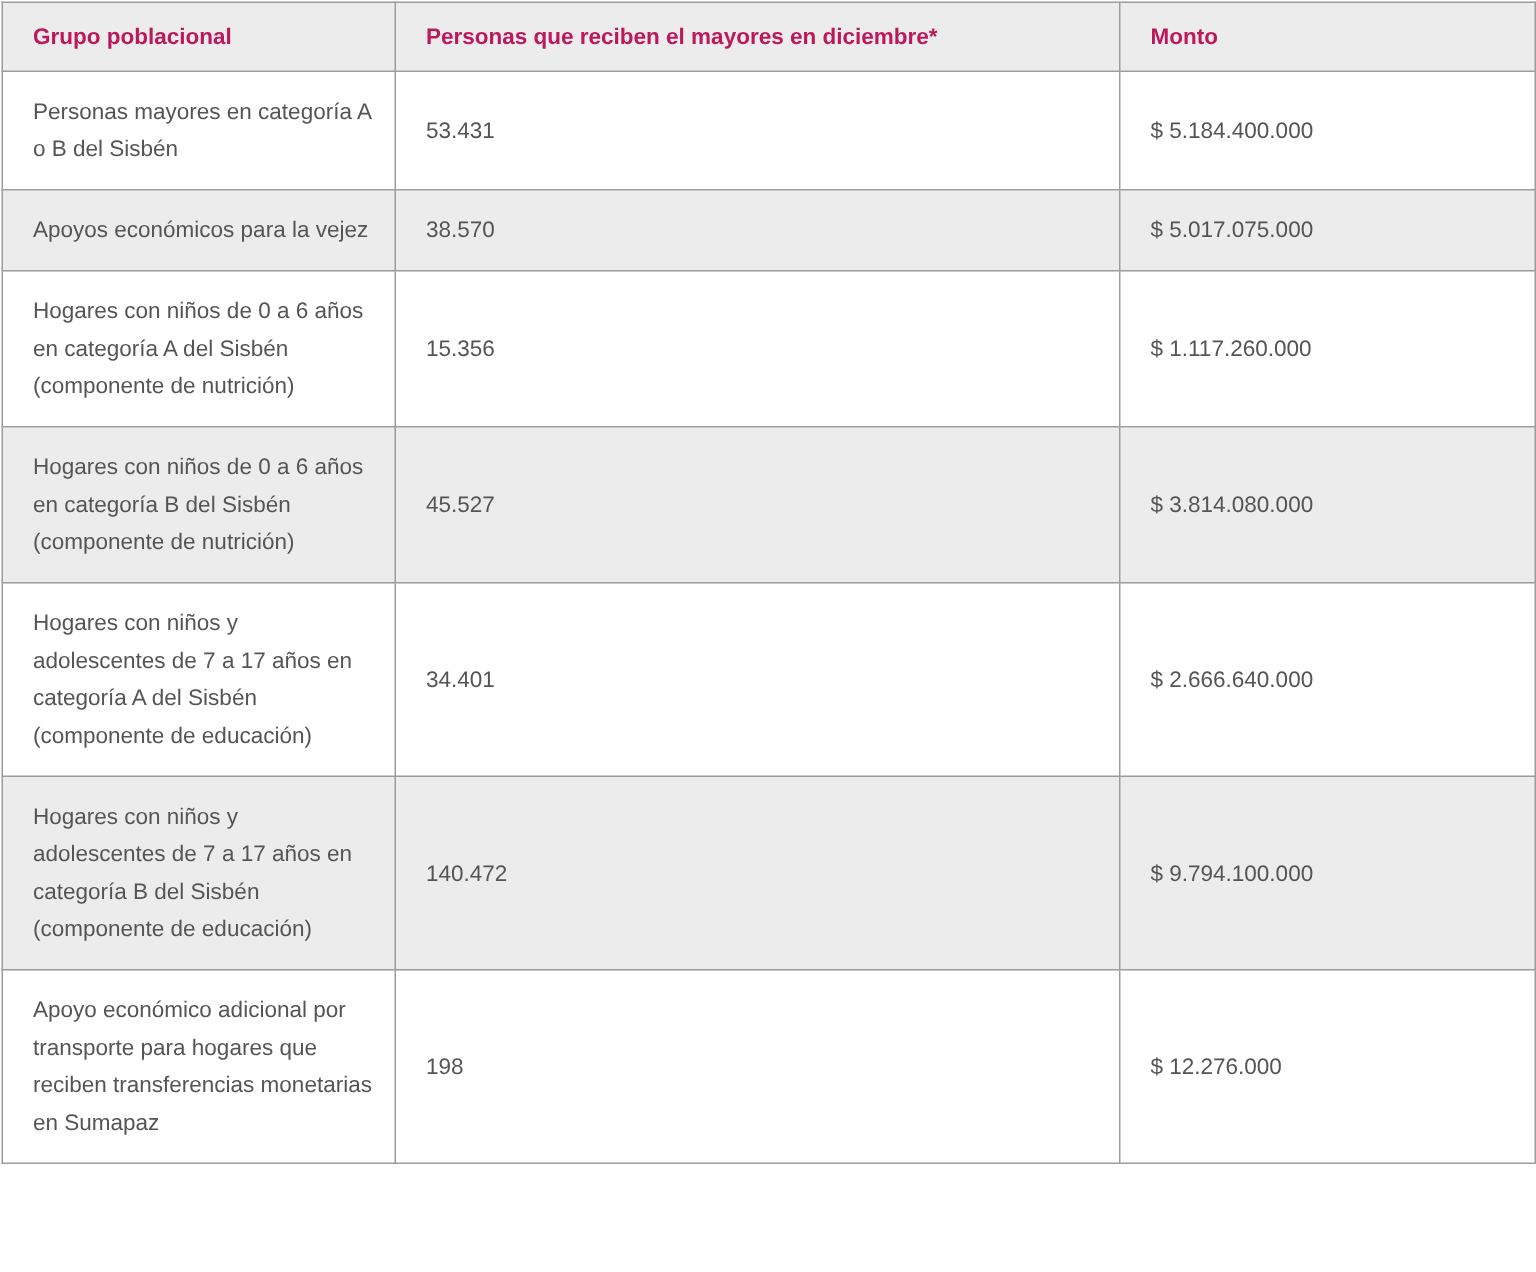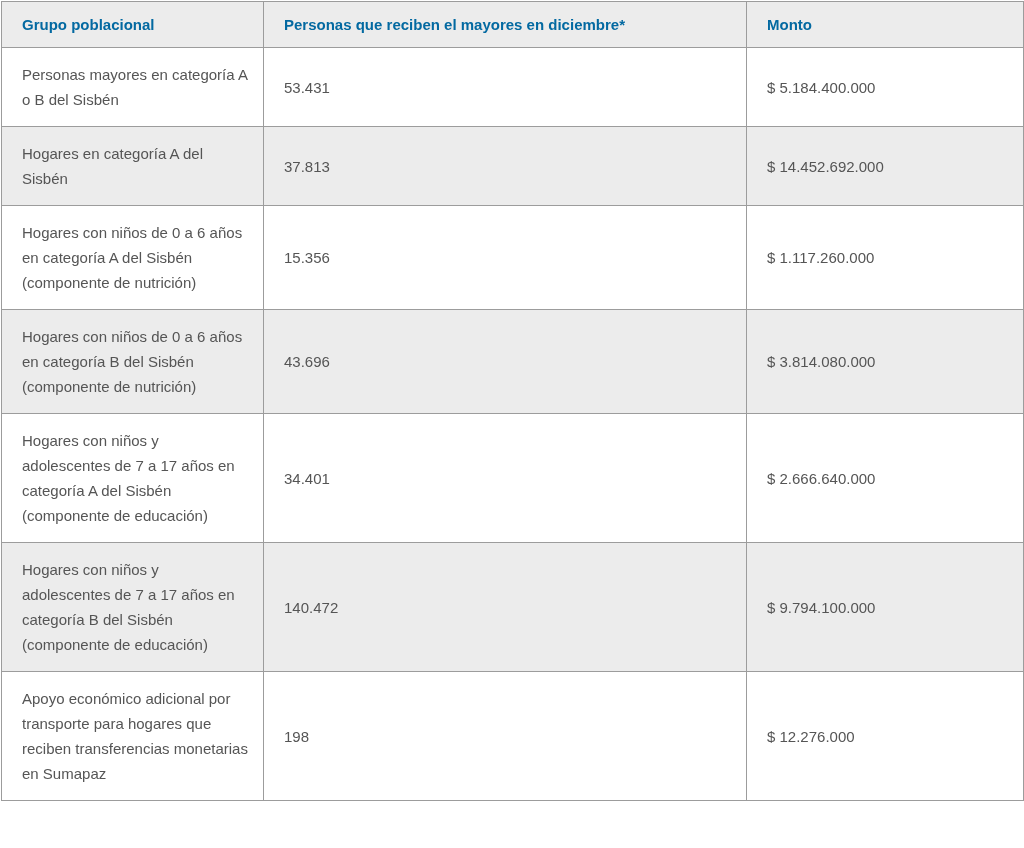--- a/index.html
+++ b/index.html
@@ -26,21 +26,21 @@
     line-height: 25px;
     padding: 14px 12px 14px 20px;
     word-wrap: break-word;
   }
   table.data-table col.col-group  { width: 262px; }
   table.data-table col.col-people { width: 483px; }
   table.data-table col.col-amount { width: 277px; }
 
   table.data-table thead th {
     background: #ececec;
-    color: #0369a1;
+    color: #be185d;
     font-weight: bold;
     padding-top: 10px;
     padding-bottom: 10px;
   }
   table.data-table tbody td {
     color: #555555;
     background: #ffffff;
   }
   table.data-table tbody tr:nth-child(even) td {
     background: #ececec;
@@ -63,32 +63,32 @@
         <th>Monto</th>
       </tr>
     </thead>
     <tbody>
       <tr>
         <td>Personas mayores en categoría A o B del Sisbén</td>
         <td>53.431</td>
         <td>$ 5.184.400.000</td>
       </tr>
       <tr>
-        <td>Hogares en categoría A del Sisbén</td>
-        <td>37.813</td>
-        <td>$ 14.452.692.000</td>
+        <td>Apoyos económicos para la vejez</td>
+        <td>38.570</td>
+        <td>$ 5.017.075.000</td>
       </tr>
       <tr>
         <td>Hogares con niños de 0 a 6 años en categoría A del Sisbén (componente de nutrición)</td>
         <td>15.356</td>
         <td>$ 1.117.260.000</td>
       </tr>
       <tr>
         <td>Hogares con niños de 0 a 6 años en categoría B del Sisbén (componente de nutrición)</td>
-        <td>43.696</td>
+        <td>45.527</td>
         <td>$ 3.814.080.000</td>
       </tr>
       <tr>
         <td>Hogares con niños y adolescentes de 7 a 17 años en categoría A del Sisbén (componente de educación)</td>
         <td>34.401</td>
         <td>$ 2.666.640.000</td>
       </tr>
       <tr>
         <td>Hogares con niños y adolescentes de 7 a 17 años en categoría B del Sisbén (componente de educación)</td>
         <td>140.472</td>

